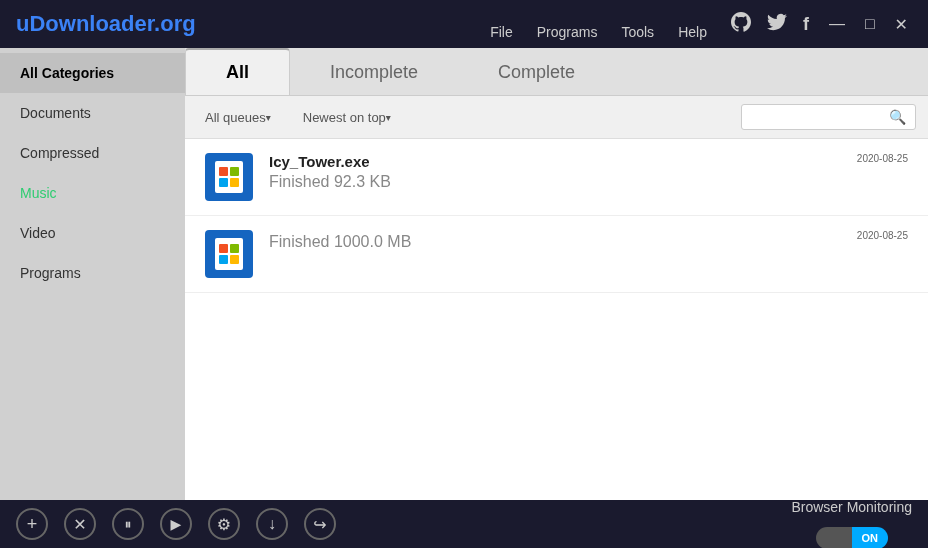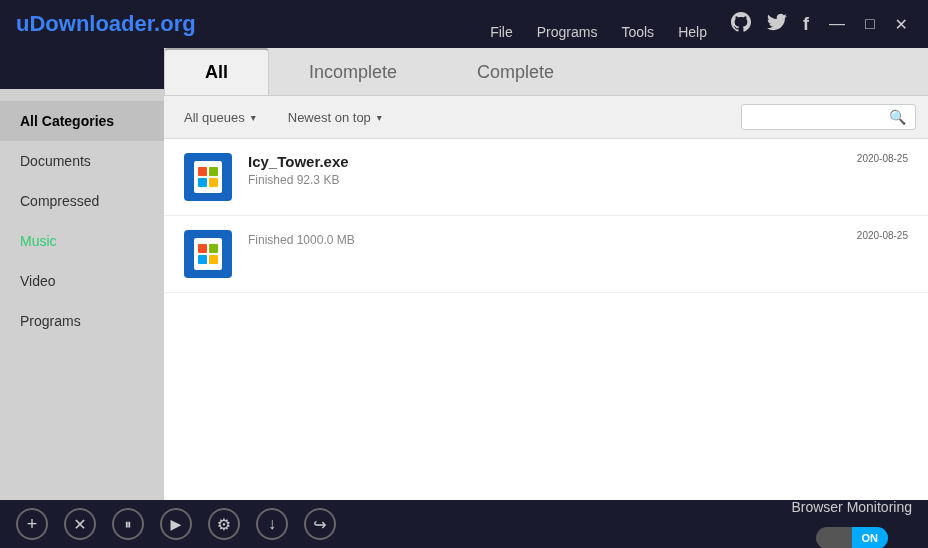--- a/index.html
+++ b/index.html
@@ -55,25 +55,24 @@
     }
 
     
     .main-layout {
       display: flex;
       height: 452px; 
     }
 
     
     .sidebar {
-      width: 164px;
+      width: 185px;
       background: #d0d0d0;
-      padding-top: 12px;
+      padding-top: 5px;
       flex-shrink: 0;
-      margin-top: 41px;
     }
     .sidebar-item {
       padding: 12px 20px;
       font-size: 14px;
       color: #333;
       cursor: pointer;
       background: transparent;
     }
     .sidebar-item.active {
       background: #c0c0c0;
@@ -121,21 +120,21 @@
       display: flex;
       align-items: center;
       padding: 8px 12px;
       gap: 16px;
       background: #f0f0f0;
       border-bottom: 1px solid #ddd;
     }
     .filter-select {
       display: flex;
       align-items: center;
-      gap: 6px;
+      gap: 0;
       font-size: 13px;
       color: #555;
       cursor: pointer;
       padding: 4px 8px;
       background: transparent;
       border: none;
     }
     .filter-select .chevron { font-size: 10px; }
     .search-box {
       margin-left: auto;
@@ -198,21 +197,21 @@
       grid-template-columns: 1fr 1fr;
       gap: 2px;
       width: 20px;
       height: 20px;
     }
     .win-logo-quad {
       border-radius: 1px;
     }
     .file-info { flex: 1; }
     .file-name { font-size: 15px; font-weight: bold; color: #222; }
-    .file-status { font-size: 12px; color: #888; margin-top: 3px; }
+    .file-status { font-size: 16px; color: #888; margin-top: 3px; }
     .file-date { font-size: 10px; color: #666; }
 
     
     .bottom-bar {
       background: #1a1a2e;
       height: 48px;
       display: flex;
       align-items: center;
       padding: 0 16px;
       gap: 16px;

